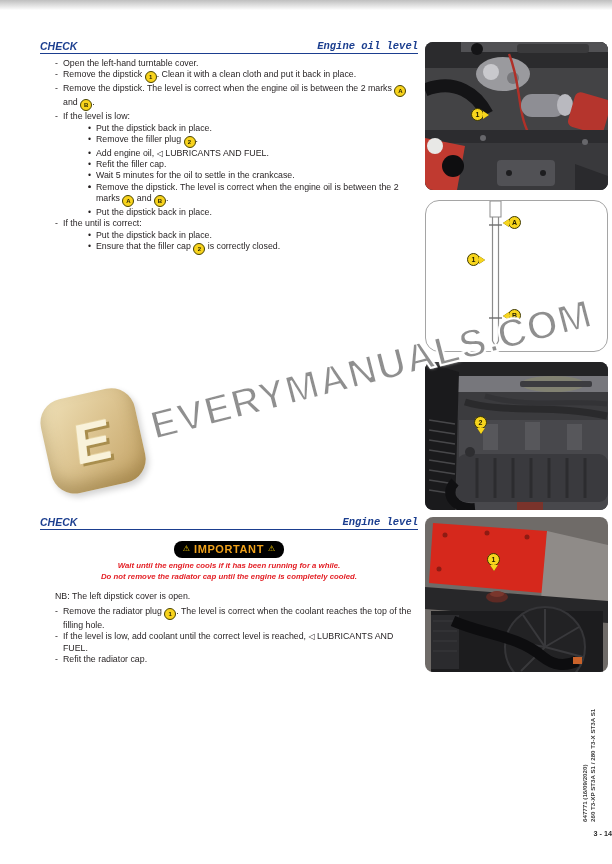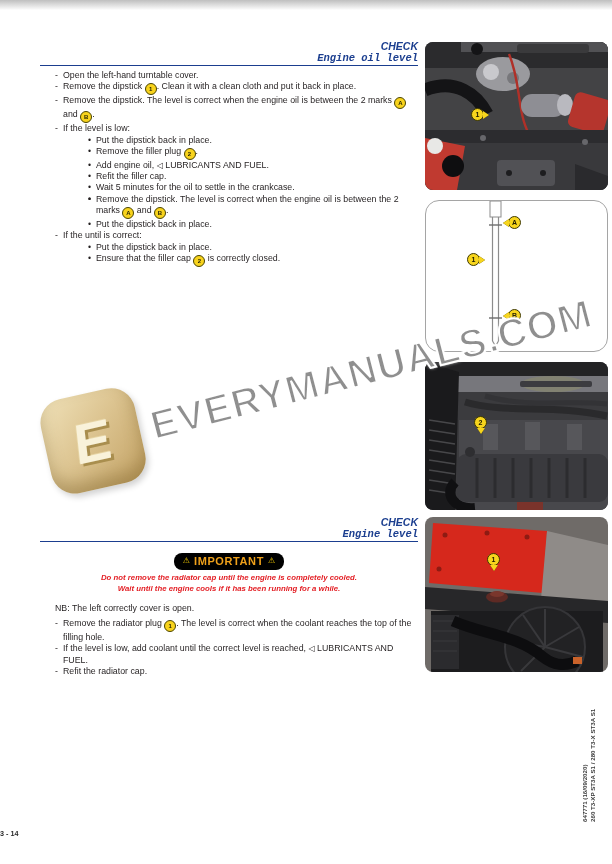--- a/index.html
+++ b/index.html
@@ -6,21 +6,21 @@
   .page{position:relative;width:612px;height:864px;background:#ffffff;overflow:hidden;
         font-family:"Liberation Sans",sans-serif;color:#231f20;}
   .scan-strip{position:absolute;left:0;top:0;width:612px;height:10px;
         background:linear-gradient(#bfbfbf,#f4f4f4 85%,#ffffff);}
   
   .text-col{position:absolute;left:40px;width:378px;}
   .sec1{top:40px;}
   .sec2{top:516px;}
   .sec-header{display:flex;justify-content:space-between;align-items:flex-end;
         border-bottom:1.6px solid #1b3e8f;padding-bottom:1px;
-        font-weight:bold;font-style:italic;color:#1b3e8f;flex-direction:column;}
+        font-weight:bold;font-style:italic;color:#1b3e8f;}
   .hdr-left{font-size:10.5px;}
   .hdr-right{font-size:10.5px;font-family:Liberation Mono, monospace;}
   .steps{margin-top:4px;font-size:8.8px;line-height:11.3px;}
   .step{position:relative;}
   .step.lvl1{padding-left:23px;}
   .step.lvl1 .bullet{position:absolute;left:15px;}
   .step.lvl2{padding-left:56px;}
   .step.lvl2 .bullet{position:absolute;left:48px;}
   .callout-inline{display:inline-flex;align-items:center;justify-content:center;
         width:10px;height:10px;border-radius:50%;background:#f8d31c;border:1px solid #4a4400;
@@ -50,21 +50,21 @@
         font-size:7px;font-weight:bold;color:#1e1b00;box-sizing:border-box;}
   .tri{width:0;height:0;}
   .tri-right{border-top:4px solid transparent;border-bottom:4px solid transparent;
         border-left:6px solid #f7d51d;margin-left:-1px;filter:drop-shadow(0 0 .5px #3e3900);}
   .tri-left{border-top:4px solid transparent;border-bottom:4px solid transparent;
         border-right:6px solid #f7d51d;margin-right:-1px;filter:drop-shadow(0 0 .5px #3e3900);}
   .pin-down{flex-direction:column;}
   .tri-down{border-left:4px solid transparent;border-right:4px solid transparent;
         border-top:6px solid #f7d51d;margin-top:-1px;filter:drop-shadow(0 0 .5px #3e3900);}
   
-  .page-number{position:absolute;left:0;top:829px;width:536px;text-align:left;
+  .page-number{position:absolute;left:0;top:829px;width:612px;text-align:right;
         font-size:7.2px;font-weight:bold;color:#2b2b2b;}
   .sidebar-vert{position:absolute;left:581px;top:822px;transform:rotate(-90deg);
         transform-origin:0 0;white-space:nowrap;font-size:6.2px;font-weight:bold;
         line-height:8px;color:#3a3a3a;}
   
   .watermark{position:absolute;left:48px;top:392px;display:flex;align-items:center;gap:12px;
         transform:rotate(-14.5deg);transform-origin:50px 60px;z-index:6;pointer-events:none;}
   .wm-logo{width:96px;height:96px;border-radius:24px;flex:0 0 auto;
         background:linear-gradient(135deg,#f0e2ba 0%,#ddc592 45%,#c3a264 100%);
         box-shadow:inset 0 -10px 16px rgba(110,82,28,.35),2px 4px 6px rgba(0,0,0,.18);
@@ -111,24 +111,24 @@
       <span class="hdr-right">Engine level</span>
     </div>
     <div class="important-row">
       <span class="important-pill">
         <span class="warn-tri">⚠</span>
         <span class="imp-label">IMPORTANT</span>
         <span class="warn-tri">⚠</span>
       </span>
     </div>
     <div class="warn-block">
+      <div class="warn-line">Wait until the engine cools if it has been running for a while.</div>
       <div class="warn-line">Do not remove the radiator cap until the engine is completely cooled.</div>
-      <div class="warn-line">Wait until the engine cools if it has been running for a while.</div>
-    </div>
-    <div class="note">NB: The left correctly cover is open.</div>
+    </div>
+    <div class="note">NB: The left dipstick cover is open.</div>
     <div class="steps">
         <div class="step lvl1"><span class="bullet">-</span><span class="step-text">Remove the radiator plug <span class="callout-inline">1</span>. The level is correct when the coolant reaches the top of the filling hole.</span></div>
         <div class="step lvl1"><span class="bullet">-</span><span class="step-text">If the level is low, add coolant until the correct level is reached, <span class="ref-icon">◁</span> LUBRICANTS AND FUEL.</span></div>
         <div class="step lvl1"><span class="bullet">-</span><span class="step-text">Refit the radiator cap.</span></div>
       </div>
   </section>
 
   <figure class="fig fig1" style="margin:0">
     <svg width="183" height="148" viewBox="0 0 183 148">
       <rect width="183" height="148" fill="#434345"></rect>

